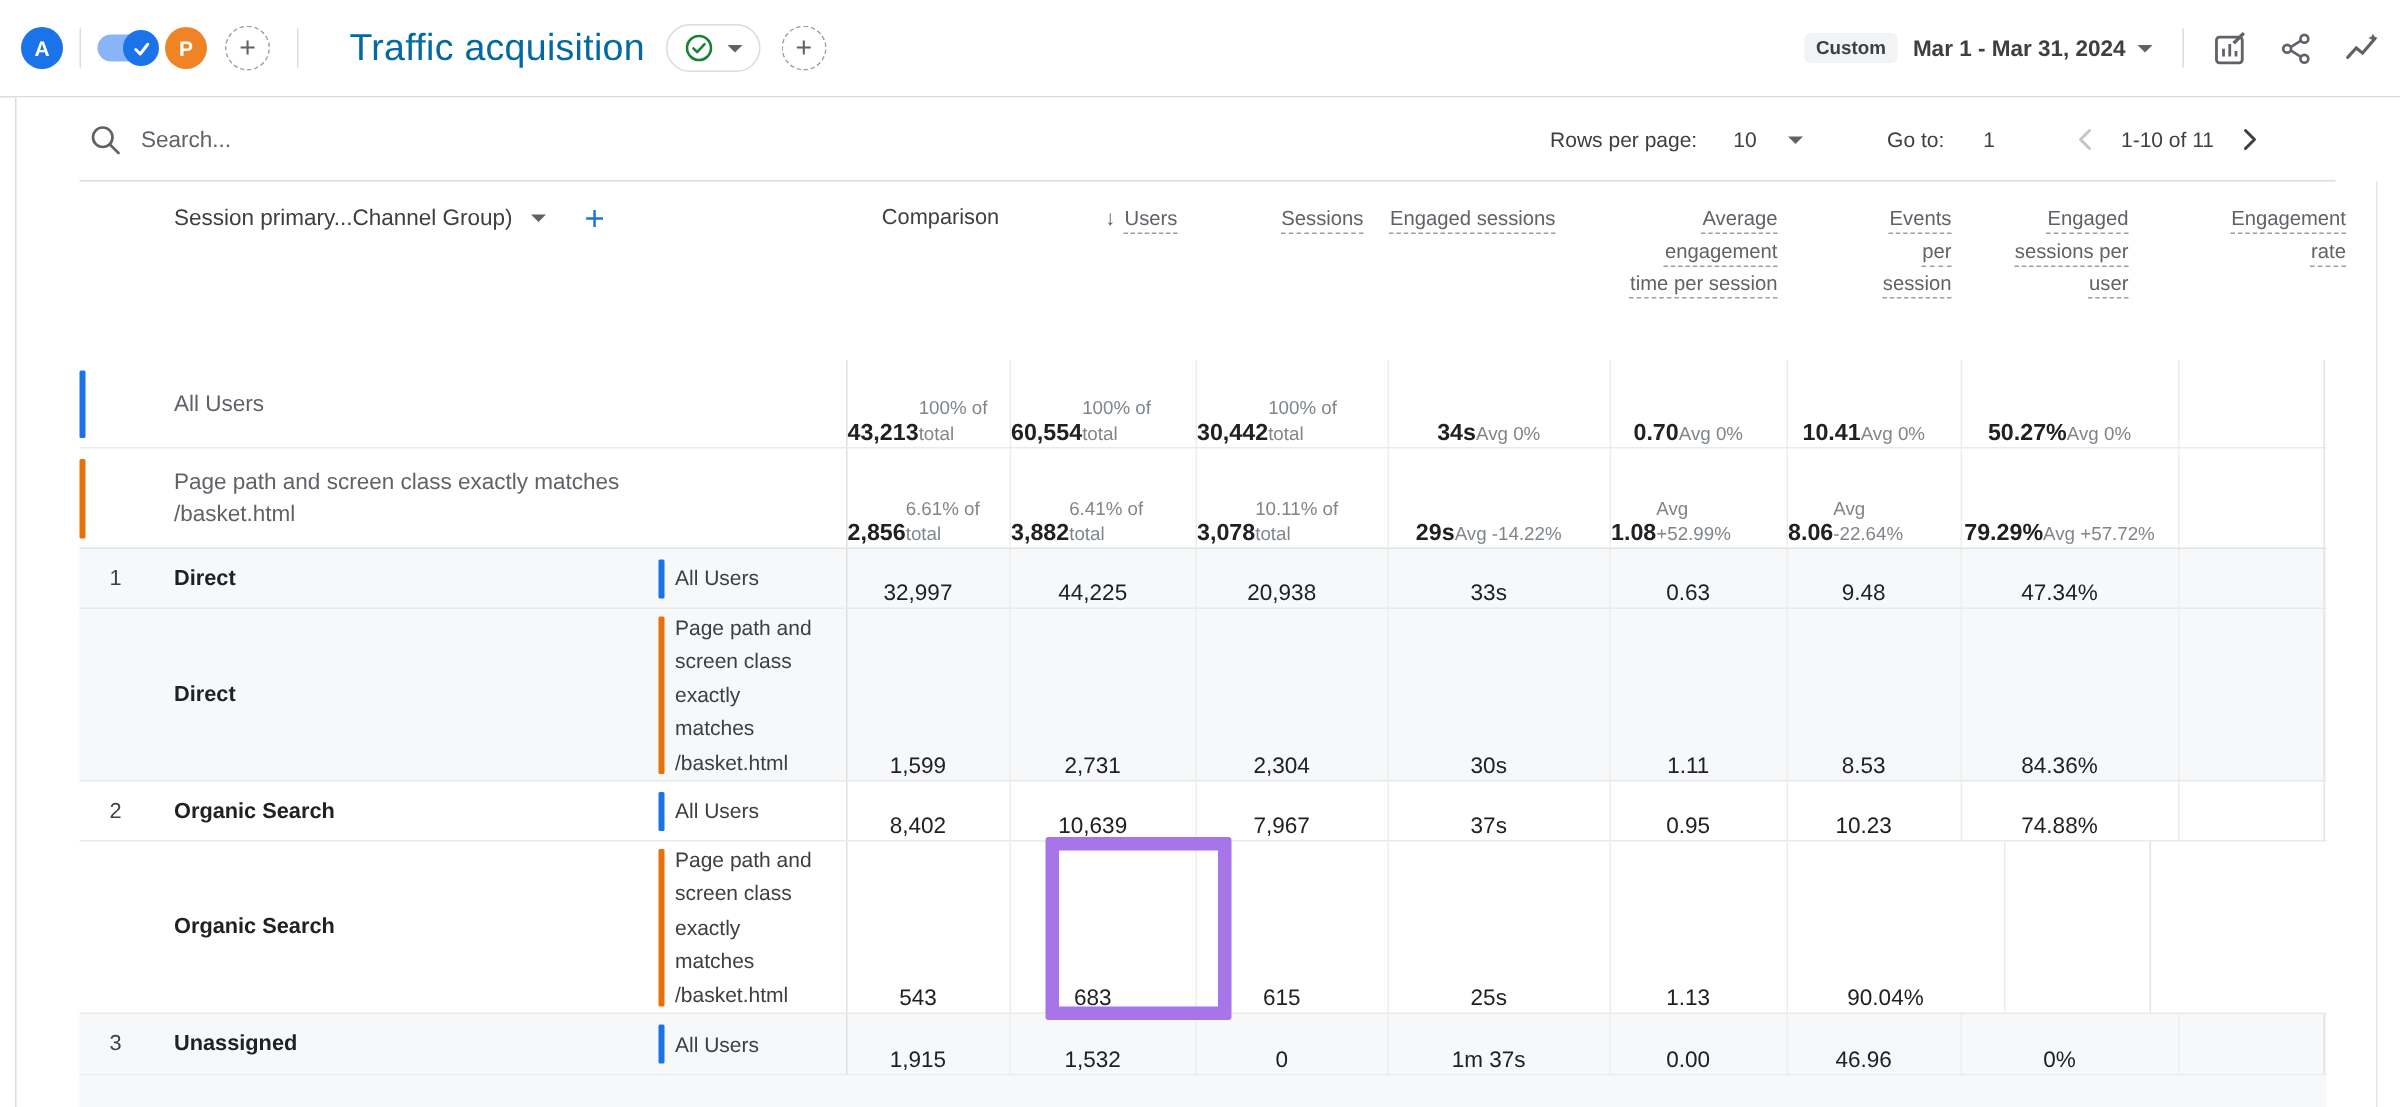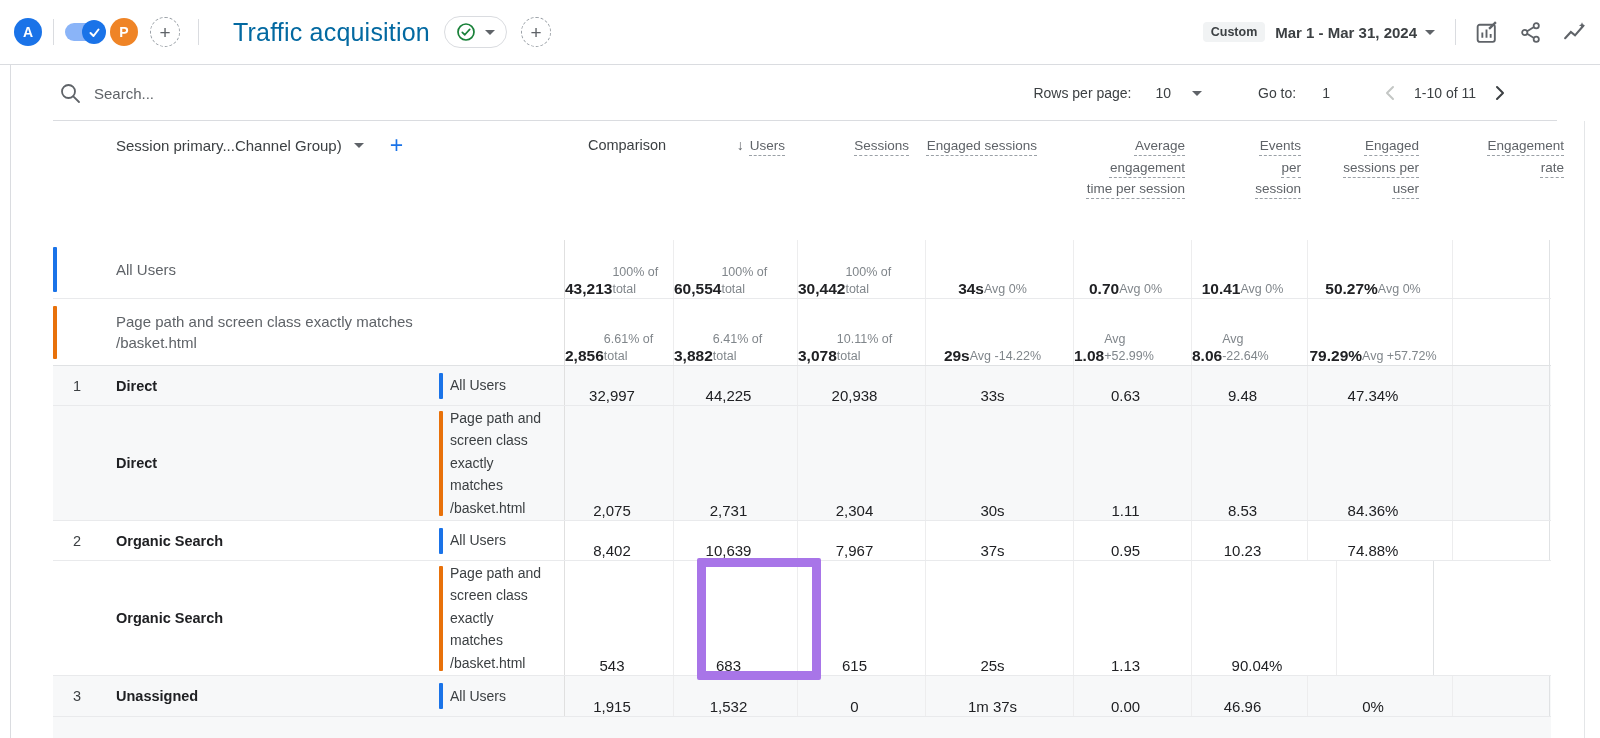--- a/index.html
+++ b/index.html
@@ -334,21 +334,21 @@
             <div class="c-px"></div>
           </div>
           <div class="trow body-row r-multi shaded">
             <div class="c-idx"></div>
             <div class="c-ch">Direct</div>
             <div class="c-cmp">
               <div class="cmp-bar" style="background: rgb(232, 113, 10); height: 105px;"></div>
               <div class="cmp-txt">Page path and screen class exactly matches /basket.html</div>
             </div>
             <div class="mcell m0 first">
-              <div class="val">2,075</div>
+              <div class="val">1,599</div>
             </div>
             <div class="mcell m1">
               <div class="val">2,731</div>
             </div>
             <div class="mcell m2">
               <div class="val">2,304</div>
             </div>
             <div class="mcell m3">
               <div class="val">30s</div>
             </div>

